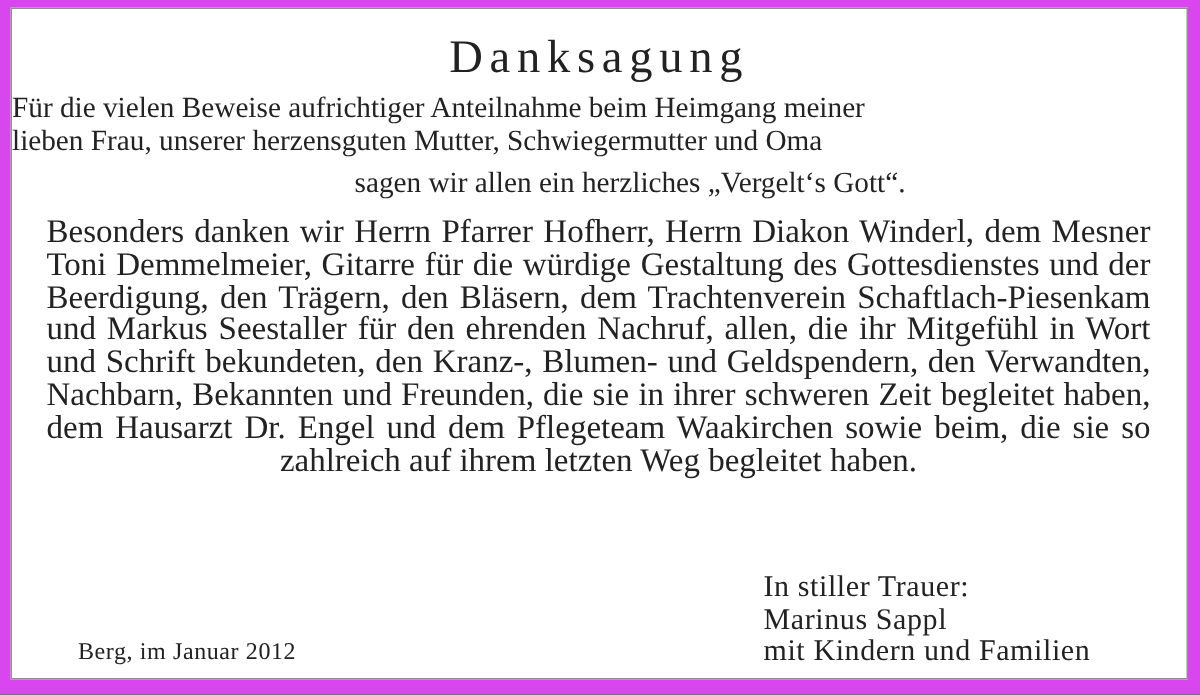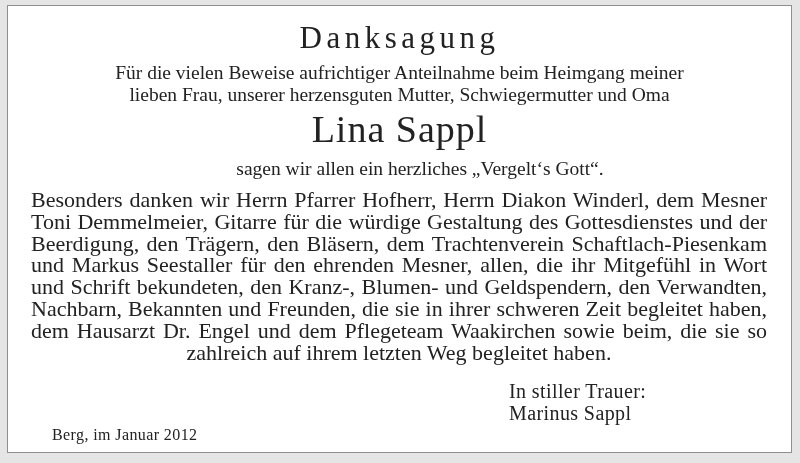--- a/index.html
+++ b/index.html
@@ -1,20 +1,20 @@
 <!DOCTYPE html>
 <html lang="de"><head>
 <meta charset="utf-8">
 <style>
   html, body { margin: 0; padding: 0; background: #3a3a3a; }
   .page {
     position: relative;
     width: 800px;
     height: 463px;
-    background: #e5e5e5; 
+    background: #d946ef; 
     font-family: "Liberation Serif", "DejaVu Serif", serif;
     color: #222222;      
     overflow: hidden;
   }
   .card {
     position: absolute;
     left: 7px; top: 5px; right: 8px; bottom: 10px;
     background: #ffffff; 
     border: 1px solid #8f8f8f;
     box-sizing: border-box;
@@ -23,21 +23,20 @@
   .title {
     margin-top: 12px;
     text-align: center;
     font-size: 31px;
     line-height: 40px;
     letter-spacing: 4.5px;
     white-space: nowrap;
   }
   .intro {
     margin-top: 4px;
-    text-align: center;
     font-size: 19.5px;
     line-height: 22px;
   }
   .name {
     margin-top: 0px;
     text-align: center;
     font-size: 38px;
     line-height: 46px;
     letter-spacing: 1px;
   }
@@ -85,36 +84,36 @@
 <div class="page">
   <div class="card">
 
     <div class="title">Danksagung</div>
 
     <div class="intro">
       <div>Für die vielen Beweise aufrichtiger Anteilnahme beim Heimgang meiner</div>
       <div>lieben Frau, unserer herzensguten Mutter, Schwiegermutter und Oma</div>
     </div>
 
-    <div class="name">Lina Sappl</div>
 
     <div class="thanks">sagen wir allen ein herzliches „Vergelt‘s Gott“.</div>
 
     <div class="body-text">
       <div class="body-line">Besonders danken wir Herrn Pfarrer Hofherr, Herrn Diakon Winderl, dem Mesner</div>
       <div class="body-line">Toni Demmelmeier, Gitarre für die würdige Gestaltung des Gottesdienstes und der</div>
       <div class="body-line">Beerdigung, den Trägern, den Bläsern, dem Trachtenverein Schaftlach-Piesenkam</div>
-      <div class="body-line">und Markus Seestaller für den ehrenden Mesner, allen, die ihr Mitgefühl in Wort</div>
+      <div class="body-line">und Markus Seestaller für den ehrenden Nachruf, allen, die ihr Mitgefühl in Wort</div>
       <div class="body-line">und Schrift bekundeten, den Kranz-, Blumen- und Geldspendern, den Verwandten,</div>
       <div class="body-line">Nachbarn, Bekannten und Freunden, die sie in ihrer schweren Zeit begleitet haben,</div>
       <div class="body-line">dem Hausarzt Dr. Engel und dem Pflegeteam Waakirchen sowie beim, die sie so</div>
       <div class="body-line last">zahlreich auf ihrem letzten Weg begleitet haben.</div>
     </div>
 
     <div class="signature">
       <div>In stiller Trauer:</div>
       <div class="bold">Marinus Sappl</div>
+      <div>mit Kindern und Familien</div>
     </div>
 
     <div class="dateline">Berg, im Januar 2012</div>
 
   </div>
 </div>
 
 </body></html>

